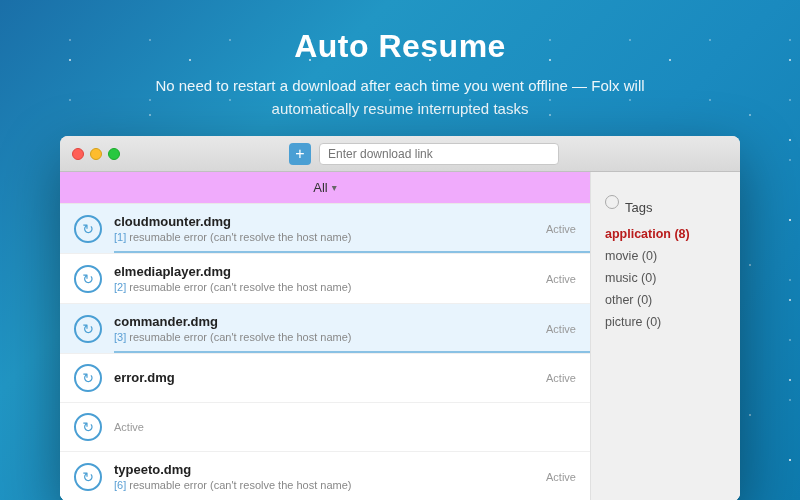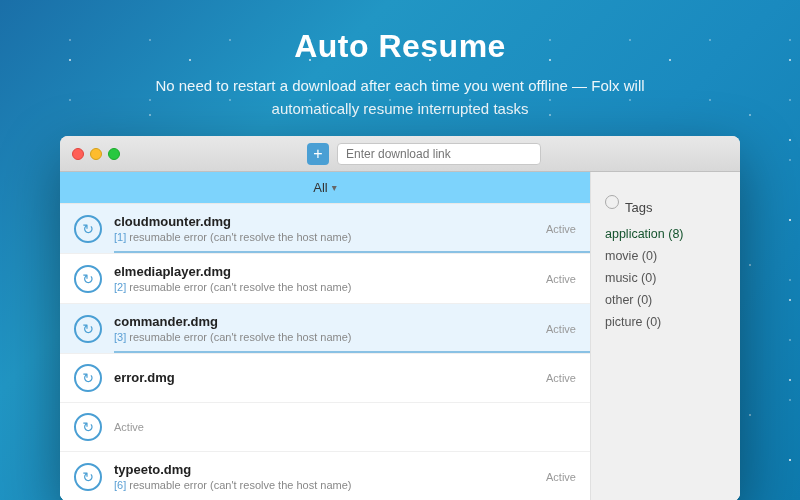--- a/index.html
+++ b/index.html
@@ -105,21 +105,21 @@
       align-items: center;
       justify-content: center;
       line-height: 1;
     }
 
     .search-input {
       background: white;
       border: 1px solid #c8c8c8;
       border-radius: 4px;
       height: 22px;
-      width: 204px;
+      width: 240px;
       padding: 0 8px;
       font-size: 12px;
       color: #999;
       outline: none;
     }
 
     .app-body {
       display: flex;
       background: #f5f5f5;
       min-height: 300px;
@@ -129,21 +129,21 @@
       flex: 1;
       background: white;
     }
 
     .filter-bar {
       display: flex;
       align-items: center;
       justify-content: center;
       padding: 8px 0;
       border-bottom: 1px solid #e8e8e8;
-      background: #7dd3fc;
+      background: #f0abfc;
     }
 
     .filter-label {
       font-size: 13px;
       color: #333;
       display: flex;
       align-items: center;
       gap: 4px;
     }
 
@@ -254,22 +254,22 @@
     }
 
     .sidebar-item {
       padding: 4px 14px;
       font-size: 12.5px;
       color: #555;
       cursor: pointer;
     }
 
     .sidebar-item.active {
-      color: #14532d;
-      font-weight: 400;
+      color: #b91c1c;
+      font-weight: 700;
     }
   </style>
 </head>
 <body>
 
 <div class="header">
   <h1 class="header-title">Auto Resume</h1>
   <p class="header-subtitle">No need to restart a download after each time you went offline — Folx will automatically resume interrupted tasks</p>
 </div>
 

